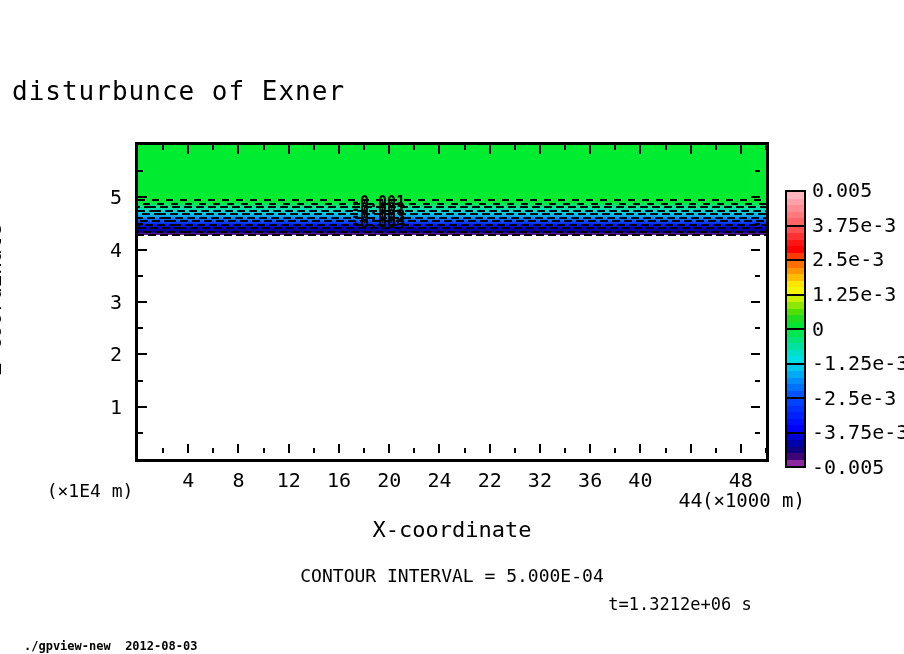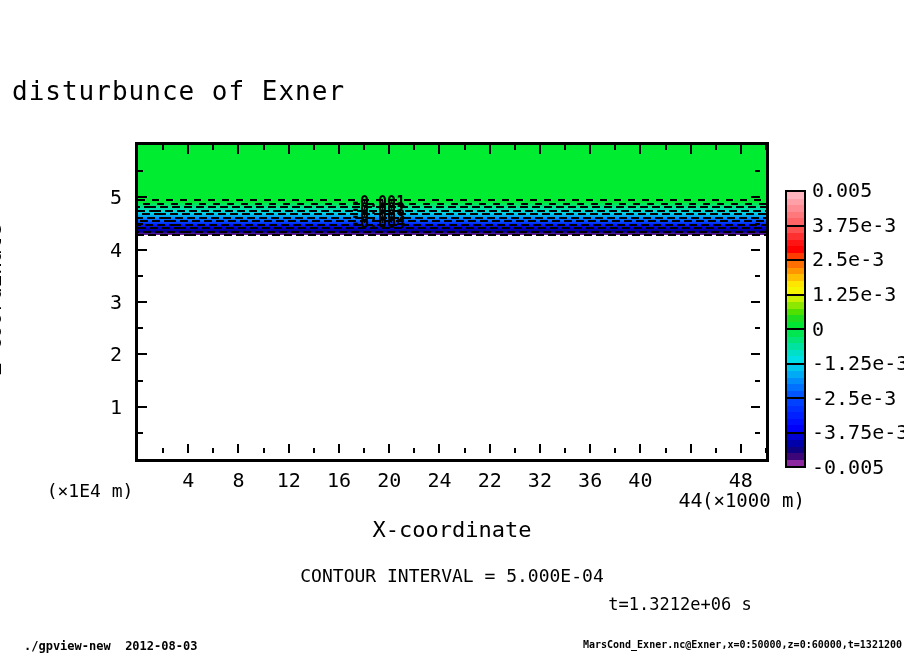--- a/index.html
+++ b/index.html
@@ -196,15 +196,14 @@
       <div class="abs cb-label" style="position: absolute; top: 353.125px;">-1.25e-3</div>
       <div class="abs cb-label" style="position: absolute; top: 387.75px;">-2.5e-3</div>
       <div class="abs cb-label" style="position: absolute; top: 422.375px;">-3.75e-3</div>
       <div class="abs cb-label" style="position: absolute; top: 457px;">-0.005</div>
     </div>
 
   <div id="contour-interval" class="abs">CONTOUR INTERVAL = 5.000E-04</div>
   <div id="time-label" class="abs">t=1.3212e+06 s</div>
 
   <div id="footer-left" class="abs">./gpview-new  2012-08-03</div>
-  <div id="footer-right" class="abs">MarsCond_Exner.nc@Exner,x=0:50000,z=0:60000,t=1321200</div>
 
 </div>
 
 </body></html>

